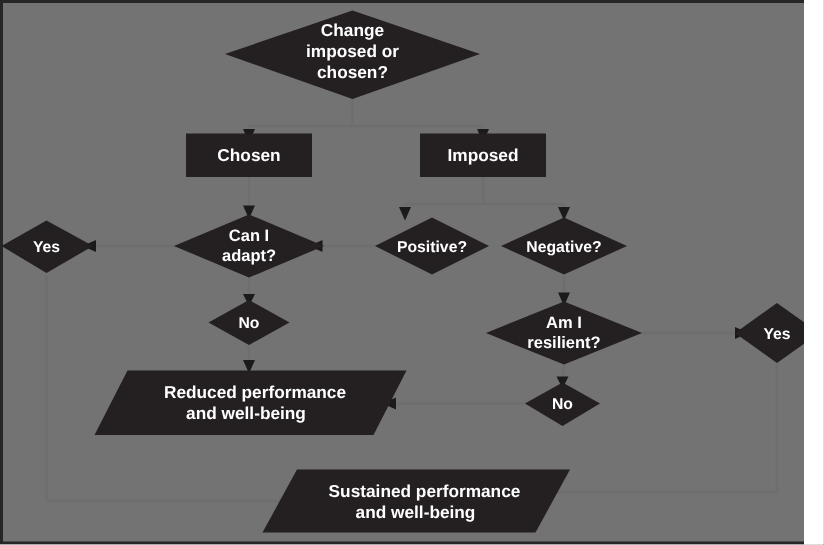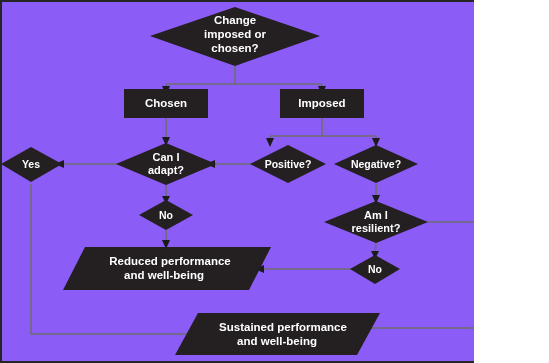--- a/index.html
+++ b/index.html
@@ -2,23 +2,23 @@
 <html><head>
 <meta charset="utf-8">
 <style>
   html, body {
     margin: 0;
     padding: 0;
     background: #ffffff;
   }
   #figure {
     position: relative;
-    width: 474px;
+    width: 536px;
     height: 363px;
-    background: #8b5cf6;
+    background: #737373;
     font-family: "Liberation Sans", sans-serif;
     overflow: hidden;
   }
   #frame {
     position: absolute;
     left: 0; top: 0;
     width: 549px; height: 363px;
     box-sizing: border-box;
     border: 2px solid #262626;
   }

